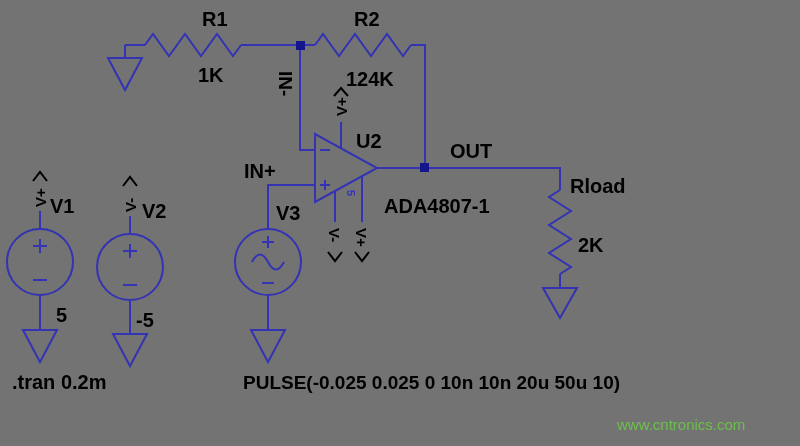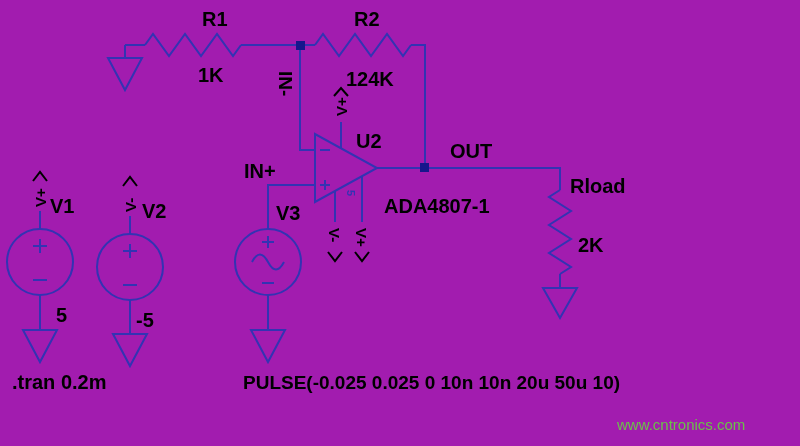--- a/index.html
+++ b/index.html
@@ -1,16 +1,16 @@
 <!DOCTYPE html>
 <html><head>
 <meta charset="utf-8">
 <style>
   html,body{margin:0;padding:0;background:#ffffff;}
-  #stage{position:relative;width:800px;height:446px;background:#a21caf;overflow:hidden;
+  #stage{position:relative;width:800px;height:446px;background:#737373;overflow:hidden;
          font-family:"Liberation Sans",sans-serif;}
   svg{display:block;}
   .wire{stroke:#3333b3;stroke-width:2;fill:none;}
   .sym{stroke:#3333b3;stroke-width:2;fill:none;}
   .flagmark{stroke:#000000;stroke-width:2;fill:none;}
   .junction{fill:#16168c;stroke:none;}
   .lbl{font-family:"Liberation Sans",sans-serif;font-weight:bold;font-size:20px;fill:#000000;}
   .lbl19{font-family:"Liberation Sans",sans-serif;font-weight:bold;font-size:19px;fill:#000000;}
   .flag{font-family:"Liberation Sans",sans-serif;font-weight:bold;font-size:15px;fill:#000000;}
   .pinnum{font-family:"Liberation Sans",sans-serif;font-weight:bold;font-size:11px;fill:#3333b3;}

